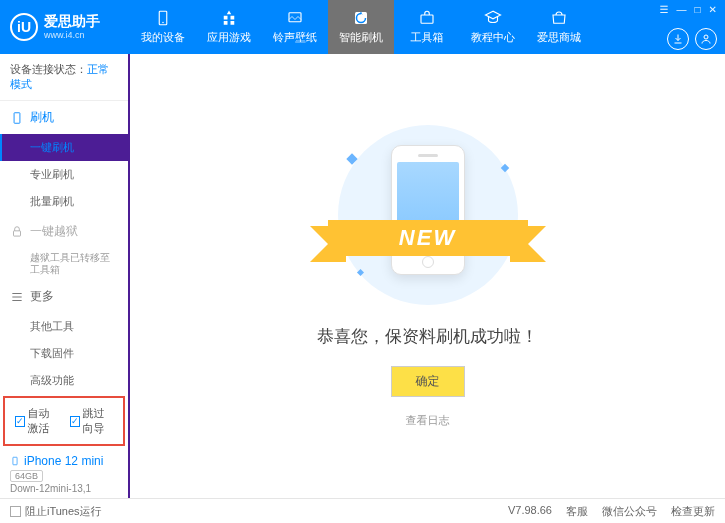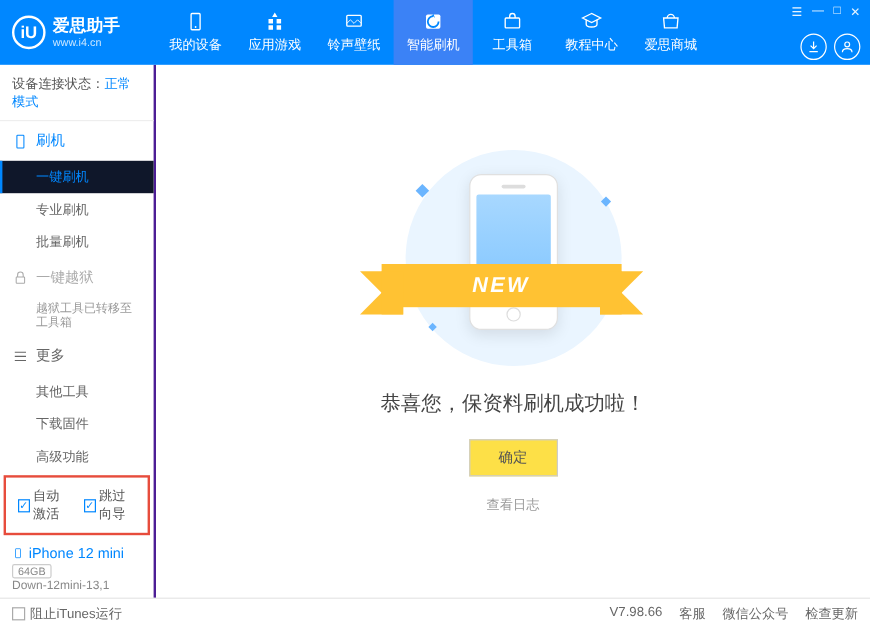--- a/index.html
+++ b/index.html
@@ -7,61 +7,61 @@
 
 .header { background: #0087ff; height: 54px; display: flex; align-items: center; color: #fff; position: relative; }
 .logo-area { display: flex; align-items: center; padding: 0 10px; width: 130px; }
 .logo-circle { width: 28px; height: 28px; border: 2px solid #fff; border-radius: 50%; display: flex; align-items: center; justify-content: center; font-weight: bold; font-size: 14px; margin-right: 6px; }
 .logo-text { display: flex; flex-direction: column; }
 .logo-title { font-size: 14px; font-weight: bold; line-height: 1.1; }
 .logo-url { font-size: 9px; opacity: 0.8; }
 
 .nav-tabs { display: flex; height: 100%; }
 .nav-tab { width: 66px; display: flex; flex-direction: column; align-items: center; justify-content: center; font-size: 11px; cursor: pointer; }
-.nav-tab.active { background: #3b82f6; }
+.nav-tab.active { background: #737373; }
 .nav-icon { width: 18px; height: 18px; margin-bottom: 3px; display: flex; align-items: center; justify-content: center; }
 .nav-icon svg { width: 100%; height: 100%; fill: #fff; }
 
 .header-right { position: absolute; right: 8px; top: 0; height: 100%; display: flex; flex-direction: column; align-items: flex-end; justify-content: space-between; padding: 4px 0; }
 .win-controls { display: flex; gap: 8px; font-size: 10px; }
 .win-btn { cursor: pointer; opacity: 0.9; }
 .user-icons { display: flex; gap: 6px; }
 .circ-btn { width: 22px; height: 22px; border: 1.5px solid #fff; border-radius: 50%; display: flex; align-items: center; justify-content: center; cursor: pointer; }
 
 .body-area { display: flex; height: 444px; }
 
 .sidebar { width: 130px; border-right: 2px solid #4c1d95; display: flex; flex-direction: column; font-size: 11px; color: #555; }
 .conn-status { padding: 8px 10px; font-size: 11px; border-bottom: 1px solid #eee; }
 .conn-val { color: #0087ff; }
 .side-head { padding: 8px 10px; display: flex; align-items: center; gap: 6px; color: #0087ff; font-size: 12px; }
 .side-head.gray { color: #aaa; }
 .side-head svg { width: 14px; height: 14px; }
 .side-items { }
 .side-item { padding: 6px 10px 6px 30px; cursor: pointer; color: #666; font-size: 11px; }
-.side-item.active { background: #0f172a; color: #0087ff; border-left: 2px solid #0087ff; padding-left: 28px; }
+.side-item.active { background: #4c1d95; color: #0087ff; border-left: 2px solid #0087ff; padding-left: 28px; }
 .side-note { padding: 4px 10px 4px 30px; color: #999; font-size: 10px; line-height: 1.2; }
 
 .checkbox-row { padding: 8px 10px; display: flex; gap: 12px; font-size: 11px; border: 2px solid #e74c3c; margin: 2px 3px; }
 .cb { display: flex; align-items: center; gap: 3px; cursor: pointer; }
 .cb-box { width: 11px; height: 11px; border: 1px solid #0087ff; display: flex; align-items: center; justify-content: center; color: #0087ff; font-size: 9px; }
 
 .device-info { padding: 6px 10px; }
 .device-name { color: #0087ff; font-size: 12px; display: flex; align-items: flex-start; gap: 4px; }
 .device-name svg { width: 10px; height: 14px; }
 .storage-badge { display: inline-block; border: 1px solid #ccc; border-radius: 2px; padding: 0 4px; font-size: 9px; color: #888; margin-top: 2px; }
 .device-sub { font-size: 10px; color: #888; margin-top: 1px; }
 
 .main { flex: 1; display: flex; flex-direction: column; align-items: center; justify-content: center; position: relative; }
 .illustration { width: 220px; height: 180px; position: relative; margin-bottom: 20px; }
 .circle-bg { width: 180px; height: 180px; background: #eaf5ff; border-radius: 50%; position: absolute; left: 20px; top: 0; }
 .phone { width: 74px; height: 130px; background: #fff; border-radius: 10px; position: absolute; left: 73px; top: 20px; box-shadow: 0 4px 12px rgba(0,0,0,0.1); border: 1px solid #e0e0e0; }
 .phone::before { content: ""; position: absolute; top: 8px; left: 50%; transform: translateX(-50%); width: 20px; height: 3px; background: #ddd; border-radius: 2px; }
 .phone::after { content: ""; position: absolute; bottom: 6px; left: 50%; transform: translateX(-50%); width: 10px; height: 10px; border: 1px solid #ddd; border-radius: 50%; }
 .phone-screen { position: absolute; top: 16px; bottom: 20px; left: 5px; right: 5px; background: linear-gradient(180deg, #a8d8ff, #7ec4ff); border-radius: 2px; }
-.ribbon { position: absolute; left: 0; top: 95px; width: 200px; height: 36px; background: #ffc233; display: flex; align-items: center; justify-content: center; color: #fff; font-weight: bold; font-size: 18px; font-style: italic; letter-spacing: 2px; }
+.ribbon { position: absolute; left: 10px; top: 95px; width: 200px; height: 36px; background: #ffc233; display: flex; align-items: center; justify-content: center; color: #fff; font-weight: bold; font-size: 22px; font-style: italic; letter-spacing: 2px; }
 .ribbon::before, .ribbon::after { content: ""; position: absolute; top: 6px; width: 0; height: 0; border: 18px solid #ffc233; }
 .ribbon::before { left: -18px; border-left-color: transparent; }
 .ribbon::after { right: -18px; border-right-color: transparent; }
 .sparkle { position: absolute; width: 8px; height: 8px; background: #6bb5ff; transform: rotate(45deg); }
 
 .success-msg { font-size: 17px; color: #444; margin-bottom: 18px; }
 .ok-btn { padding: 6px 24px; border: 1px solid #ccc; background: #fde047; font-size: 12px; cursor: pointer; color: #555; margin-bottom: 16px; }
 .log-link { font-size: 11px; color: #999; cursor: pointer; }
 
 .footer { height: 25px; border-top: 1px solid #e5e5e5; display: flex; align-items: center; padding: 0 10px; font-size: 11px; color: #666; justify-content: space-between; }

